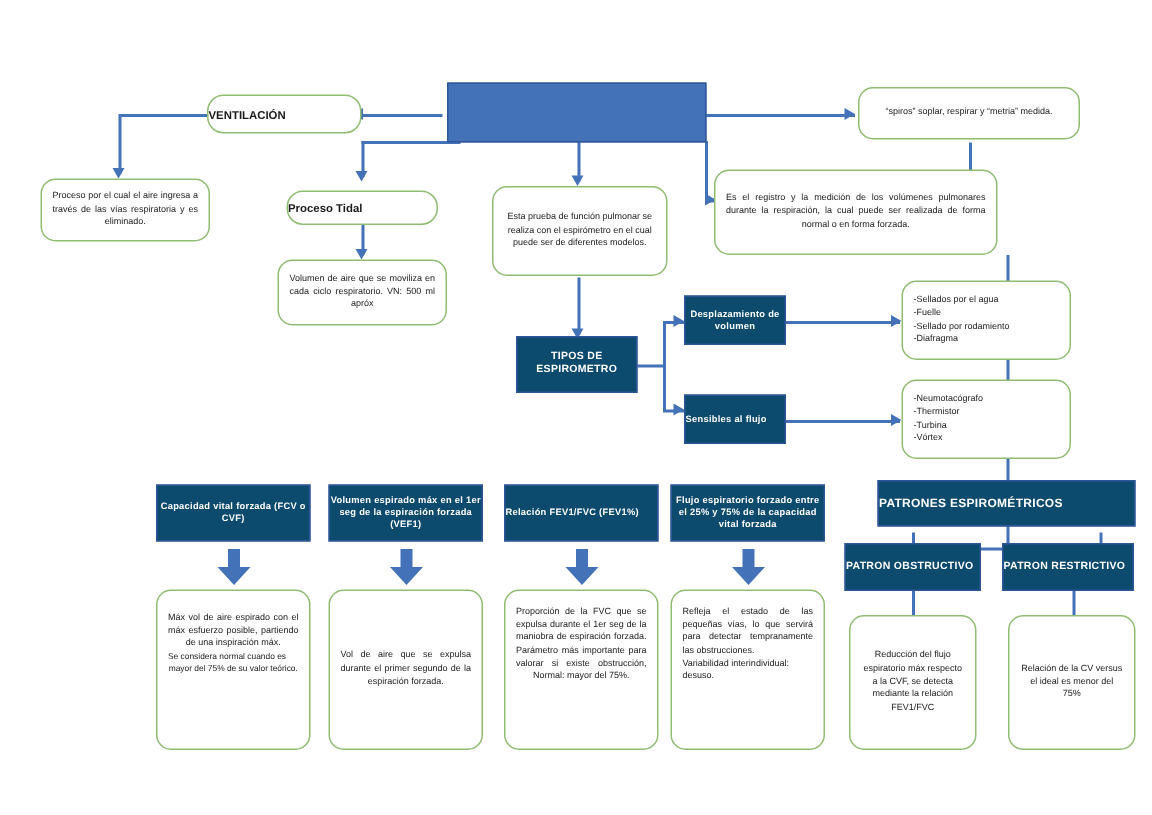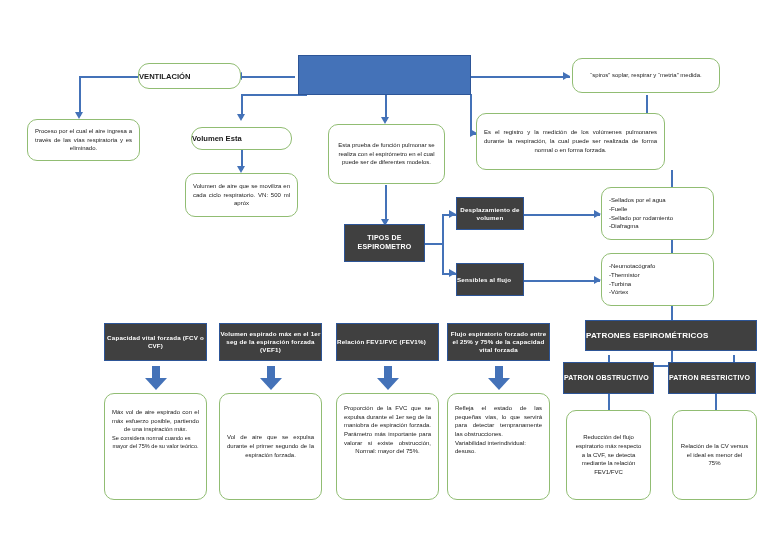--- a/index.html
+++ b/index.html
@@ -4,21 +4,21 @@
 <style>
   html,body{margin:0;padding:0;background:#ffffff;}
   body{width:768px;height:543px;position:relative;overflow:hidden;
        font-family:"Liberation Sans", sans-serif;color:#000;}
   #canvas{position:relative;width:768px;height:543px;}
 
   .box{position:absolute;box-sizing:border-box;display:flex;align-items:center;
        justify-content:flex-start;text-align:center;}
 
   
-  .blue{background:#404040;border:1px solid #2d5597;color:#ffffff;
+  .blue{background:#0c4a6e;border:1px solid #2d5597;color:#ffffff;
         font-weight:bold;letter-spacing:.2px;line-height:1.25;}
 
   
   .green{background:#ffffff;border:1.2px solid #91bd73;border-radius:10px;
          color:#1a1a1a;line-height:1.45;}
   .green.lbl{font-weight:bold;border-radius:11px;}
 
   .green .inner{padding:4px 7px;width:100%;}
   .green .inner.just{text-align:justify;text-align-last:center;}
   .green .inner.left{text-align:left;}
@@ -108,21 +108,21 @@
 
   <div class="box green" style="left:572px;top:58px;width:148px;height:35px;font-size:6px;">
     <div class="inner">“spiros” soplar, respirar y “metria” medida.</div>
   </div>
 
   <div class="box green" style="left:27px;top:119px;width:113px;height:42px;font-size:6px;">
     <div class="inner just">Proceso por el cual el aire ingresa a través de las vías respiratoria y es eliminado.</div>
   </div>
 
   <div class="box green lbl" style="left:191px;top:127px;width:101px;height:23px;font-size:7.6px;">
-    <span>Volumen Esta</span>
+    <span>Proceso Tidal</span>
   </div>
 
   <div class="box green" style="left:185px;top:173px;width:113px;height:44px;font-size:6px;">
     <div class="inner just">Volumen de aire que se moviliza en cada ciclo respiratorio. VN: 500 ml apróx</div>
   </div>
 
   <div class="box green" style="left:328px;top:124px;width:117px;height:60px;font-size:6px;">
     <div class="inner">Esta prueba de función pulmonar se realiza con el espirómetro en el cual puede ser de diferentes modelos.</div>
   </div>
 

